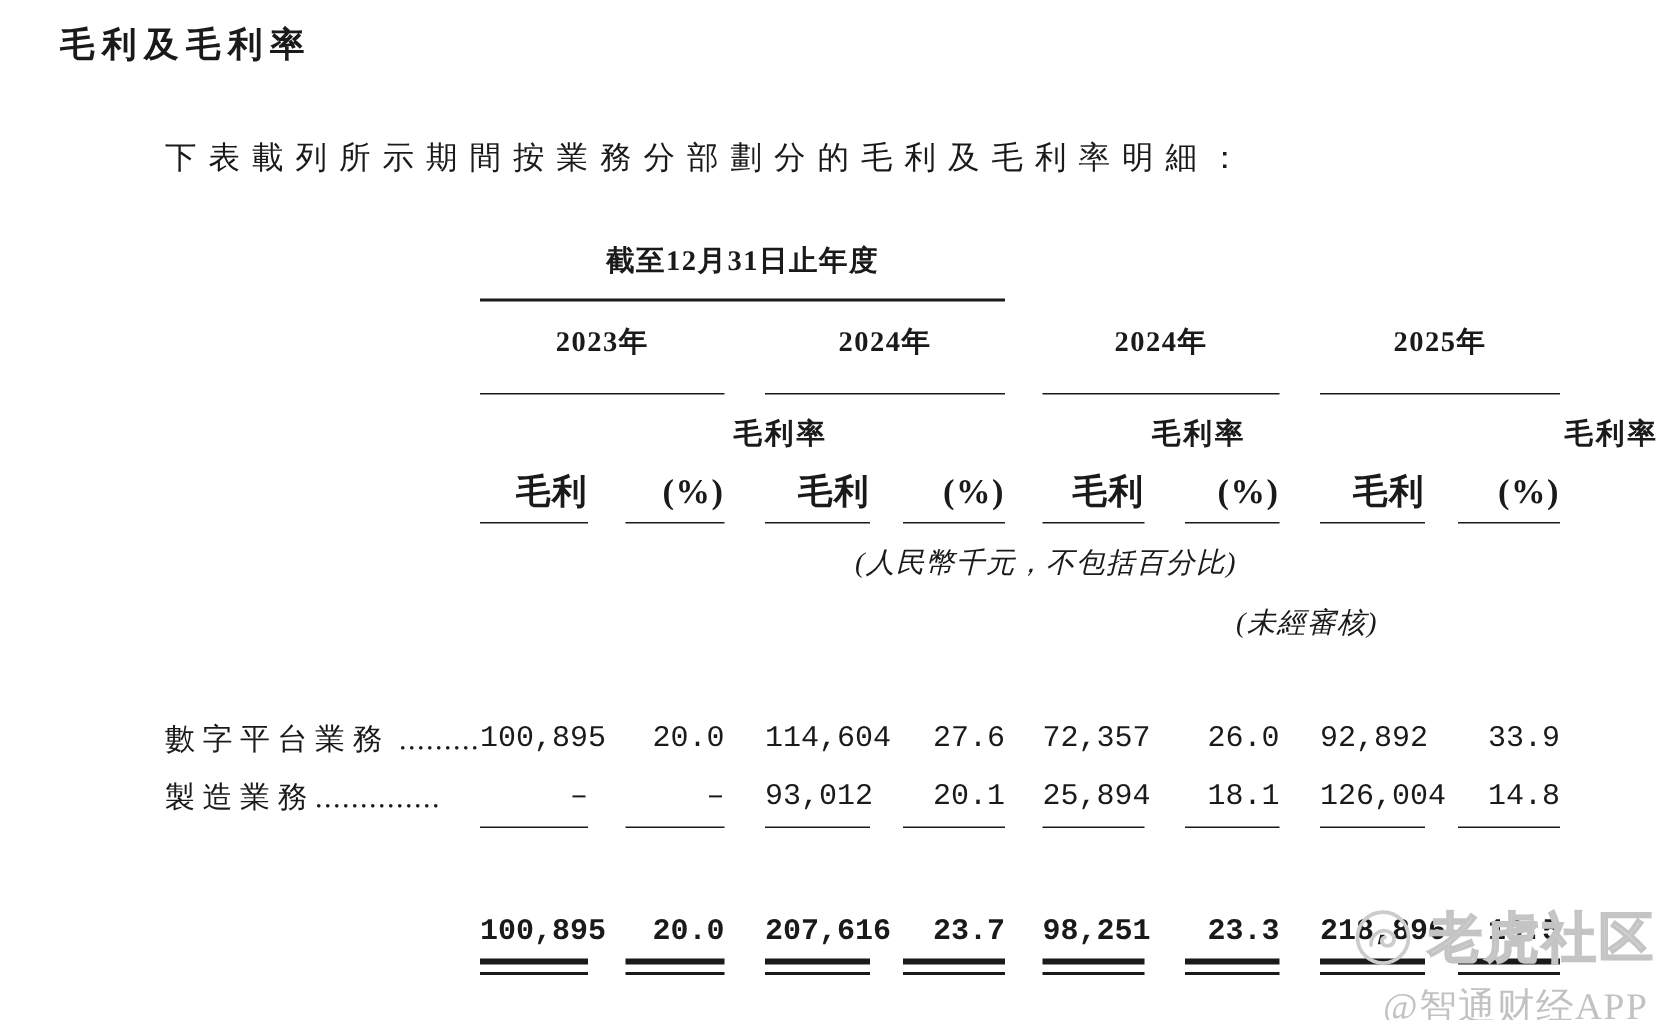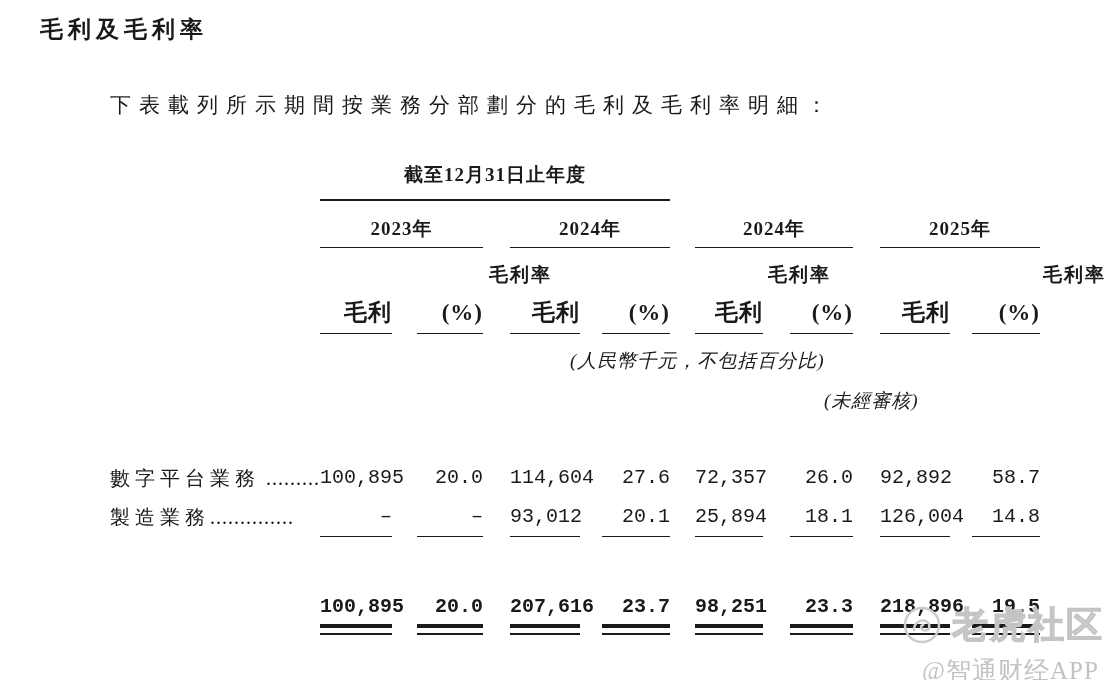--- a/index.html
+++ b/index.html
@@ -25,21 +25,21 @@
     display:grid;
     grid-template-columns:210px 72px 25px 66px 27px 70px 22px 68px 25px 68px 27px 63px 27px 70px 22px 68px;
   }
   
   .ghead { font-weight:700; font-size:19px; line-height:24px; }
   .ghead .gh { text-align:center; padding-bottom:12px; border-bottom:2px solid #1a1a1a; letter-spacing:1px; }
   .gh.g1 { grid-column:2/9; }
   .gh.g2 { grid-column:10/17; }
 
   .yhead { margin-top:16px; font-weight:700; font-size:19px; line-height:24px; }
-  .yhead .yh { text-align:center; padding-bottom:6px; border-bottom:1.5px solid #1a1a1a; letter-spacing:1px; }
+  .yhead .yh { text-align:center; padding-bottom:21px; border-bottom:1.5px solid #1a1a1a; letter-spacing:1px; }
   .yh.y1 { grid-column:2/5; } .yh.y2 { grid-column:6/9; }
   .yh.y3 { grid-column:10/13; } .yh.y4 { grid-column:14/17; }
 
   .mrow { margin-top:16px; font-weight:700; font-size:19px; line-height:22px;gap:23px; }
   .mrow .m { text-align:right; letter-spacing:2px; }
   .m.m1 { grid-column:4; } .m.m2 { grid-column:8; }
   .m.m3 { grid-column:12; } .m.m4 { grid-column:16; }
 
   .shead { margin-top:16px; font-weight:700; font-size:23px; line-height:22px; }
   .shead .s { text-align:right; letter-spacing:1px; padding-bottom:9px; border-bottom:1.5px solid #1a1a1a; }
@@ -133,21 +133,21 @@
 
     <div class="grid drow r1">
       <div class="lbl"><span>數字平台業務</span><span class="dots"> .........</span></div>
       <div class="v c1">100,895</div>
       <div class="v c2">20.0</div>
       <div class="v c3">114,604</div>
       <div class="v c4">27.6</div>
       <div class="v c5">72,357</div>
       <div class="v c6">26.0</div>
       <div class="v c7">92,892</div>
-      <div class="v c8">58.7</div>
+      <div class="v c8">33.9</div>
     </div>
 
     <div class="grid drow r2">
       <div class="lbl"><span>製造業務</span><span class="dots">..............</span></div>
       <div class="v c1">–</div>
       <div class="v c2">–</div>
       <div class="v c3">93,012</div>
       <div class="v c4">20.1</div>
       <div class="v c5">25,894</div>
       <div class="v c6">18.1</div>

